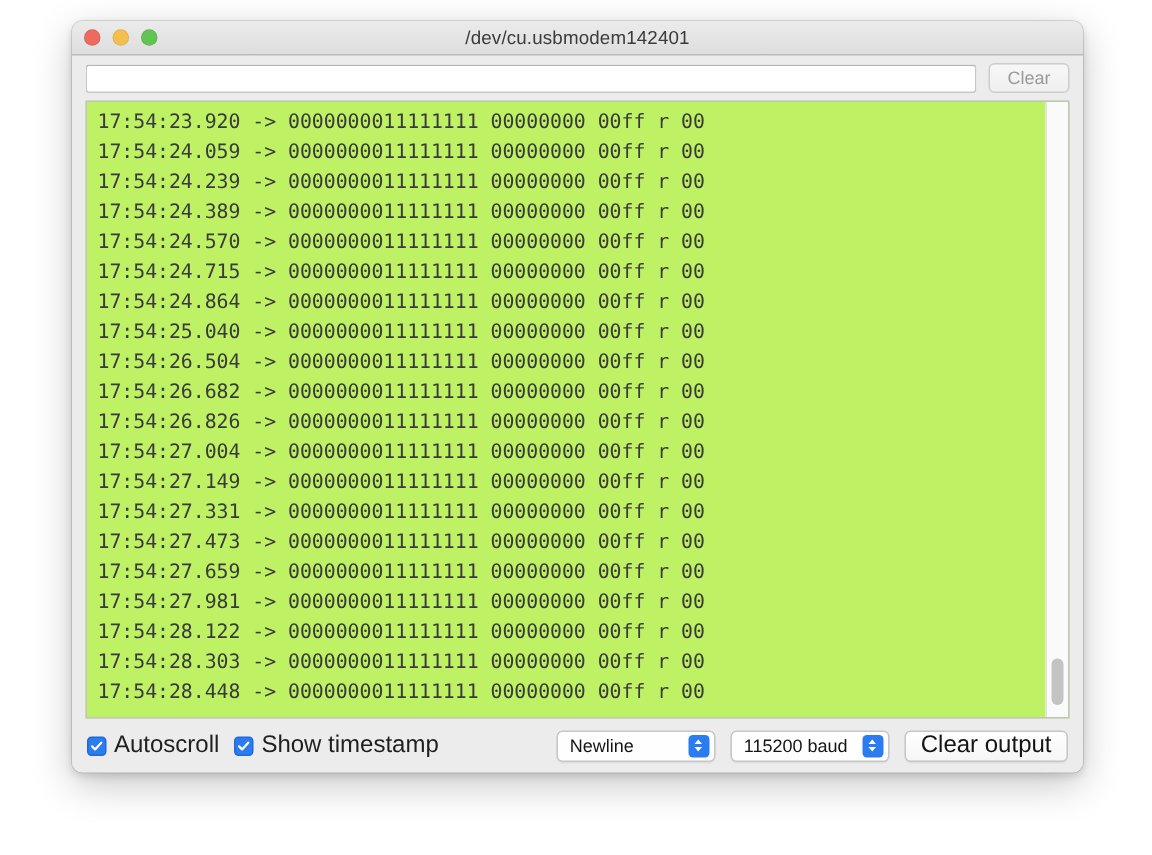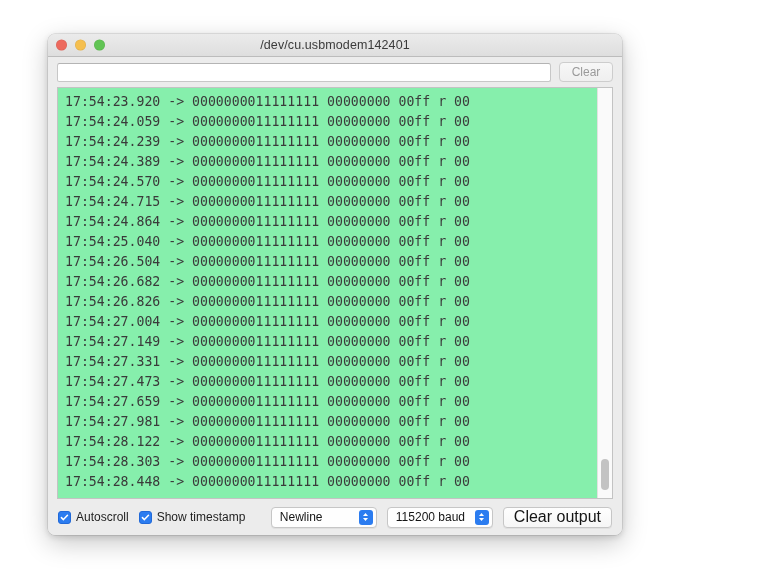--- a/index.html
+++ b/index.html
@@ -11,31 +11,30 @@
     font-family: "Liberation Sans", sans-serif;
     overflow: hidden;
     position: relative;
   }
 
   
   #window {
     position: absolute;
     left: 48px;
     top: 14px;
-    width: 574px;
+    width: 674px;
     height: 501px;
     background: #ececec;
     border-radius: 7px;
     box-shadow: 0 8px 26px rgba(0,0,0,0.22),
                 0 2px 6px rgba(0,0,0,0.14),
                 0 0 0 0.5px rgba(0,0,0,0.16);
     overflow: hidden;
     display: flex;
     flex-direction: column;
-    margin-top: 20px;
   }
 
   
   #titlebar {
     height: 23px;
     flex: 0 0 23px;
     background: linear-gradient(to bottom, #ebebeb 0%, #dedede 100%);
     border-bottom: 1px solid #bcbcbc;
     position: relative;
     display: flex;
@@ -101,21 +100,21 @@
     font-family: "Liberation Sans", sans-serif;
     padding: 0 9px;
     cursor: default;
   }
 
   
   #log-wrap {
     flex: 1 1 auto;
     position: relative;
     margin: 0 9px;
-    background: #86efac;
+    background: #bef264;
     border: 1px solid #c3c3c3;
     overflow: hidden;
   }
   #log {
     position: absolute;
     inset: 0;
     padding: 4px 0 0 7px;
     overflow: hidden;
   }
   .log-line {
@@ -167,21 +166,21 @@
     border-radius: 3px;
     background: #2b7cf0;
     border: 1px solid #2169d8;
     display: flex;
     align-items: center;
     justify-content: center;
     flex: 0 0 13px;
   }
   .chkbox svg { display: block; }
   .chk-label {
-    font-size: 12px;
+    font-size: 16px;
     color: #1f1f1f;
     font-family: "Liberation Sans", sans-serif;
     white-space: nowrap;
     text-align: right;
   }
   #bottom-spacer { flex: 1 1 auto; }
 
   .popup {
     height: 21px;
     background: #fefefe;

